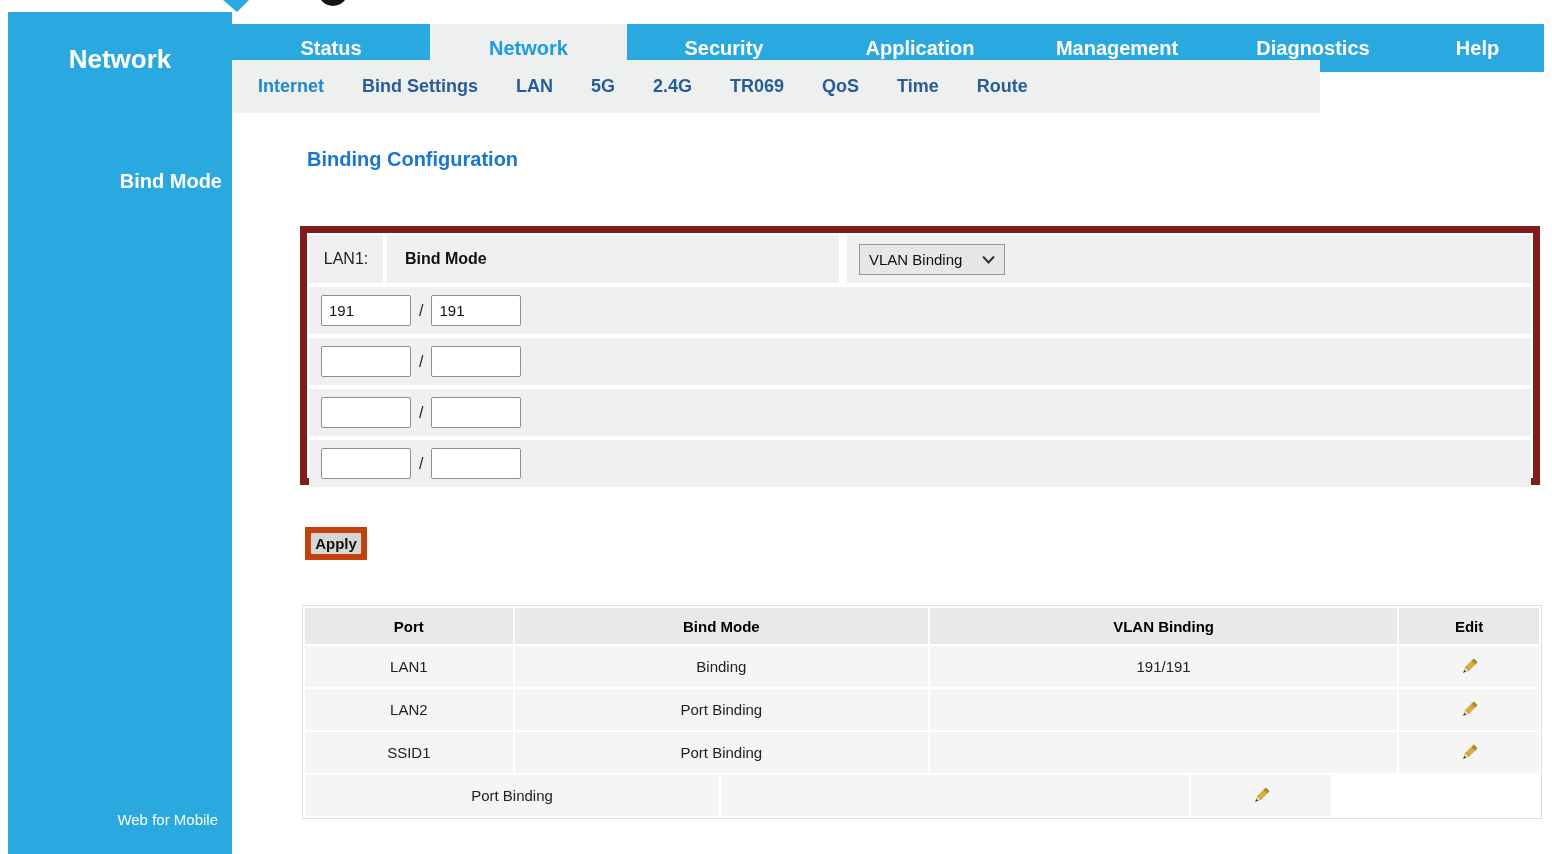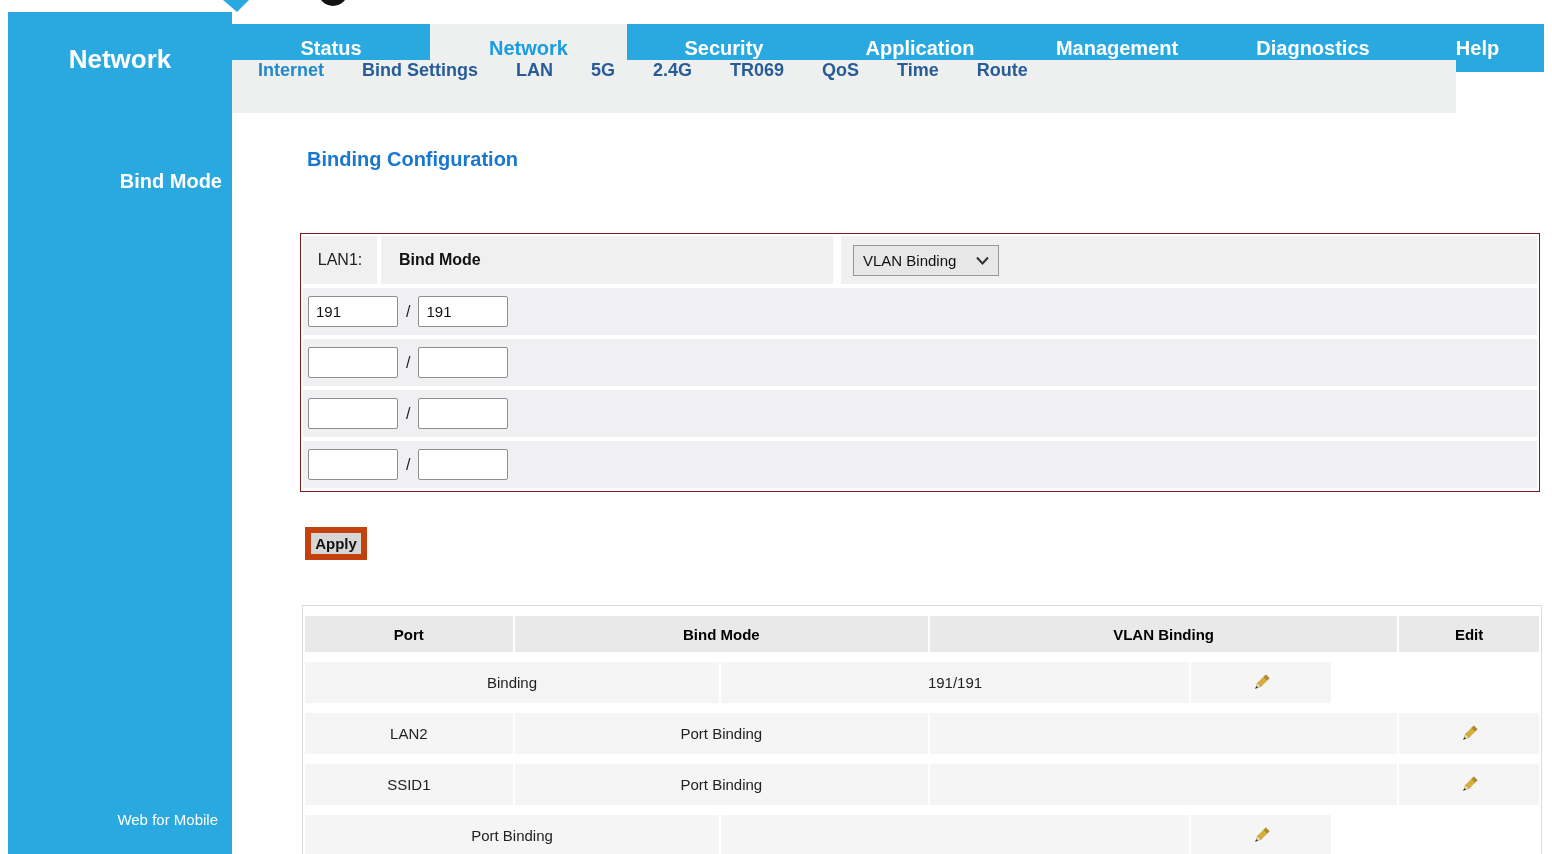--- a/index.html
+++ b/index.html
@@ -33,23 +33,23 @@
   .top-tab.active { background: #EEF0EF; color: #1A9CE2; }
   .tab-0 { left: 224px;  width: 198px; }
   .tab-1 { left: 422px;  width: 197px; }
   .tab-2 { left: 619px;  width: 194px; }
   .tab-3 { left: 813px;  width: 198px; }
   .tab-4 { left: 1011px; width: 196px; }
   .tab-5 { left: 1207px; width: 196px; }
   .tab-6 { left: 1403px; width: 133px; }
 
   .subnav {
-    position: absolute; left: 232px; top: 60px; width: 1224px; height: 53px;
+    position: absolute; left: 232px; top: 60px; width: 1088px; height: 53px;
     background: #EEF0EF;
-    display: flex; gap: 38px; padding-left: 26px;
+    display: flex; align-items: center; gap: 38px; padding-left: 26px;
   }
   .subnav-item {
     font-size: 18px; font-weight: bold; color: #275C99; cursor: pointer;
     white-space: nowrap;
   }
   .subnav-item.bright { color: #2288CC; }
 
   
   .sidebar {
     position: absolute; left: 8px; top: 12px; width: 224px; height: 842px;
@@ -68,22 +68,22 @@
     font-size: 15px; color: #ffffff; cursor: pointer;
   }
 
   
   .page-heading {
     position: absolute; left: 300px; top: 148px;
     font-size: 20px; font-weight: bold; color: #1877D0; margin-left: 7px;
   }
 
   .bind-form {
-    position: absolute; left: 300px; top: 233px; width: 1240px; height: 259px;
-    border: 1px solid #7f1d1d; background: #ffffff; padding: 2px;
+    position: absolute; left: 300px; top: 226px; width: 1240px; height: 259px;
+    border: 7px solid #7f1d1d; background: #ffffff; padding: 2px;
   }
   .form-row-1 { height: 48px; display: flex; }
   .cell-port {
     width: 74px; background: #F0F0F1;
     display: flex; align-items: center; justify-content: center;
     font-size: 16px; color: #222;
   }
   .cell-gap4 { width: 4px; }
   .cell-gap8 { width: 8px; }
   .cell-mode {
@@ -94,21 +94,21 @@
   .cell-select { flex: 1; background: #F0F0F1; display: flex; align-items: center; }
   .fake-select {
     margin-left: 12px; width: 146px; height: 31px;
     background: #E7E7E7; border: 1px solid #979797;
     display: flex; align-items: center; justify-content: space-between;
     padding: 0 9px; font-size: 15px; color: #111; cursor: pointer;
   }
 
   .input-row {
     height: 47px; margin-top: 4px; background: #F0F0F2;
-    display: flex; align-items: center; padding-left: 5px;
+    display: flex; align-items: center; padding-left: 12px;
   }
   .vlan-input {
     width: 90px; height: 31px; border: 1px solid #8F8F8F; border-radius: 2px;
     background: #ffffff; font-size: 15px; padding: 0 7px;
     font-family: "Liberation Sans", sans-serif; color: #111;
   }
   .slash { margin: 0 8px; font-size: 16px; color: #222; }
 
   .apply-btn {
     position: absolute; left: 305px; top: 527px; width: 62px; height: 33px;
@@ -119,21 +119,21 @@
 
   
   .bind-table {
     position: absolute; left: 302px; top: 605px; width: 1240px;
     border: 1px solid #DCDCDC; background: #ffffff; padding: 2px;
   }
   .t-row { display: flex; gap: 2px; }
   .t-row + .t-row { margin-top: 2px; }
   .t-cell {
     display: flex; align-items: center; justify-content: center;
-    font-size: 15px; color: #222; background: #F5F5F6; height: 41px; margin-top: 8px;
+    font-size: 15px; color: #222; background: #F5F5F6; height: 41px;
   }
   .t-head .t-cell { background: #E9E9E9; font-weight: bold; color: #000; height: 36px; }
   .col-port { width: 208px; }
   .col-mode { width: 414px; }
   .col-vlan { width: 468px; }
   .col-edit { width: 140px; }
   .pencil-btn { cursor: pointer; display: flex; align-items: center; justify-content: center; }
 </style>
 </head>
 <body>
@@ -213,20 +213,21 @@
 
 <div class="bind-table">
   <div class="t-row t-head">
     <div class="t-cell col-port">Port</div>
     <div class="t-cell col-mode">Bind Mode</div>
     <div class="t-cell col-vlan">VLAN Binding</div>
     <div class="t-cell col-edit">Edit</div>
   </div>
 
   <div class="t-row">
+    <div class="t-cell col-port">LAN1</div>
     <div class="t-cell col-mode">Binding</div>
     <div class="t-cell col-vlan">191/191</div>
     <div class="t-cell col-edit pencil-btn">
       <svg width="19" height="19" viewBox="0 0 20 20">
         <g transform="rotate(45 10 10)">
           <rect x="7.5" y="1" width="5" height="3" fill="#B98A1F" stroke="#8a6511" stroke-width="0.5"></rect>
           <rect x="7.5" y="4" width="5" height="9" fill="#E6B83D" stroke="#9c7a17" stroke-width="0.5"></rect>
           <line x1="9.2" y1="4" x2="9.2" y2="13" stroke="#c49a23" stroke-width="0.8"></line>
           <line x1="10.8" y1="4" x2="10.8" y2="13" stroke="#c49a23" stroke-width="0.8"></line>
           <polygon points="7.5,13 12.5,13 10,19" fill="#EED9A0" stroke="#9c7a17" stroke-width="0.5"></polygon>

